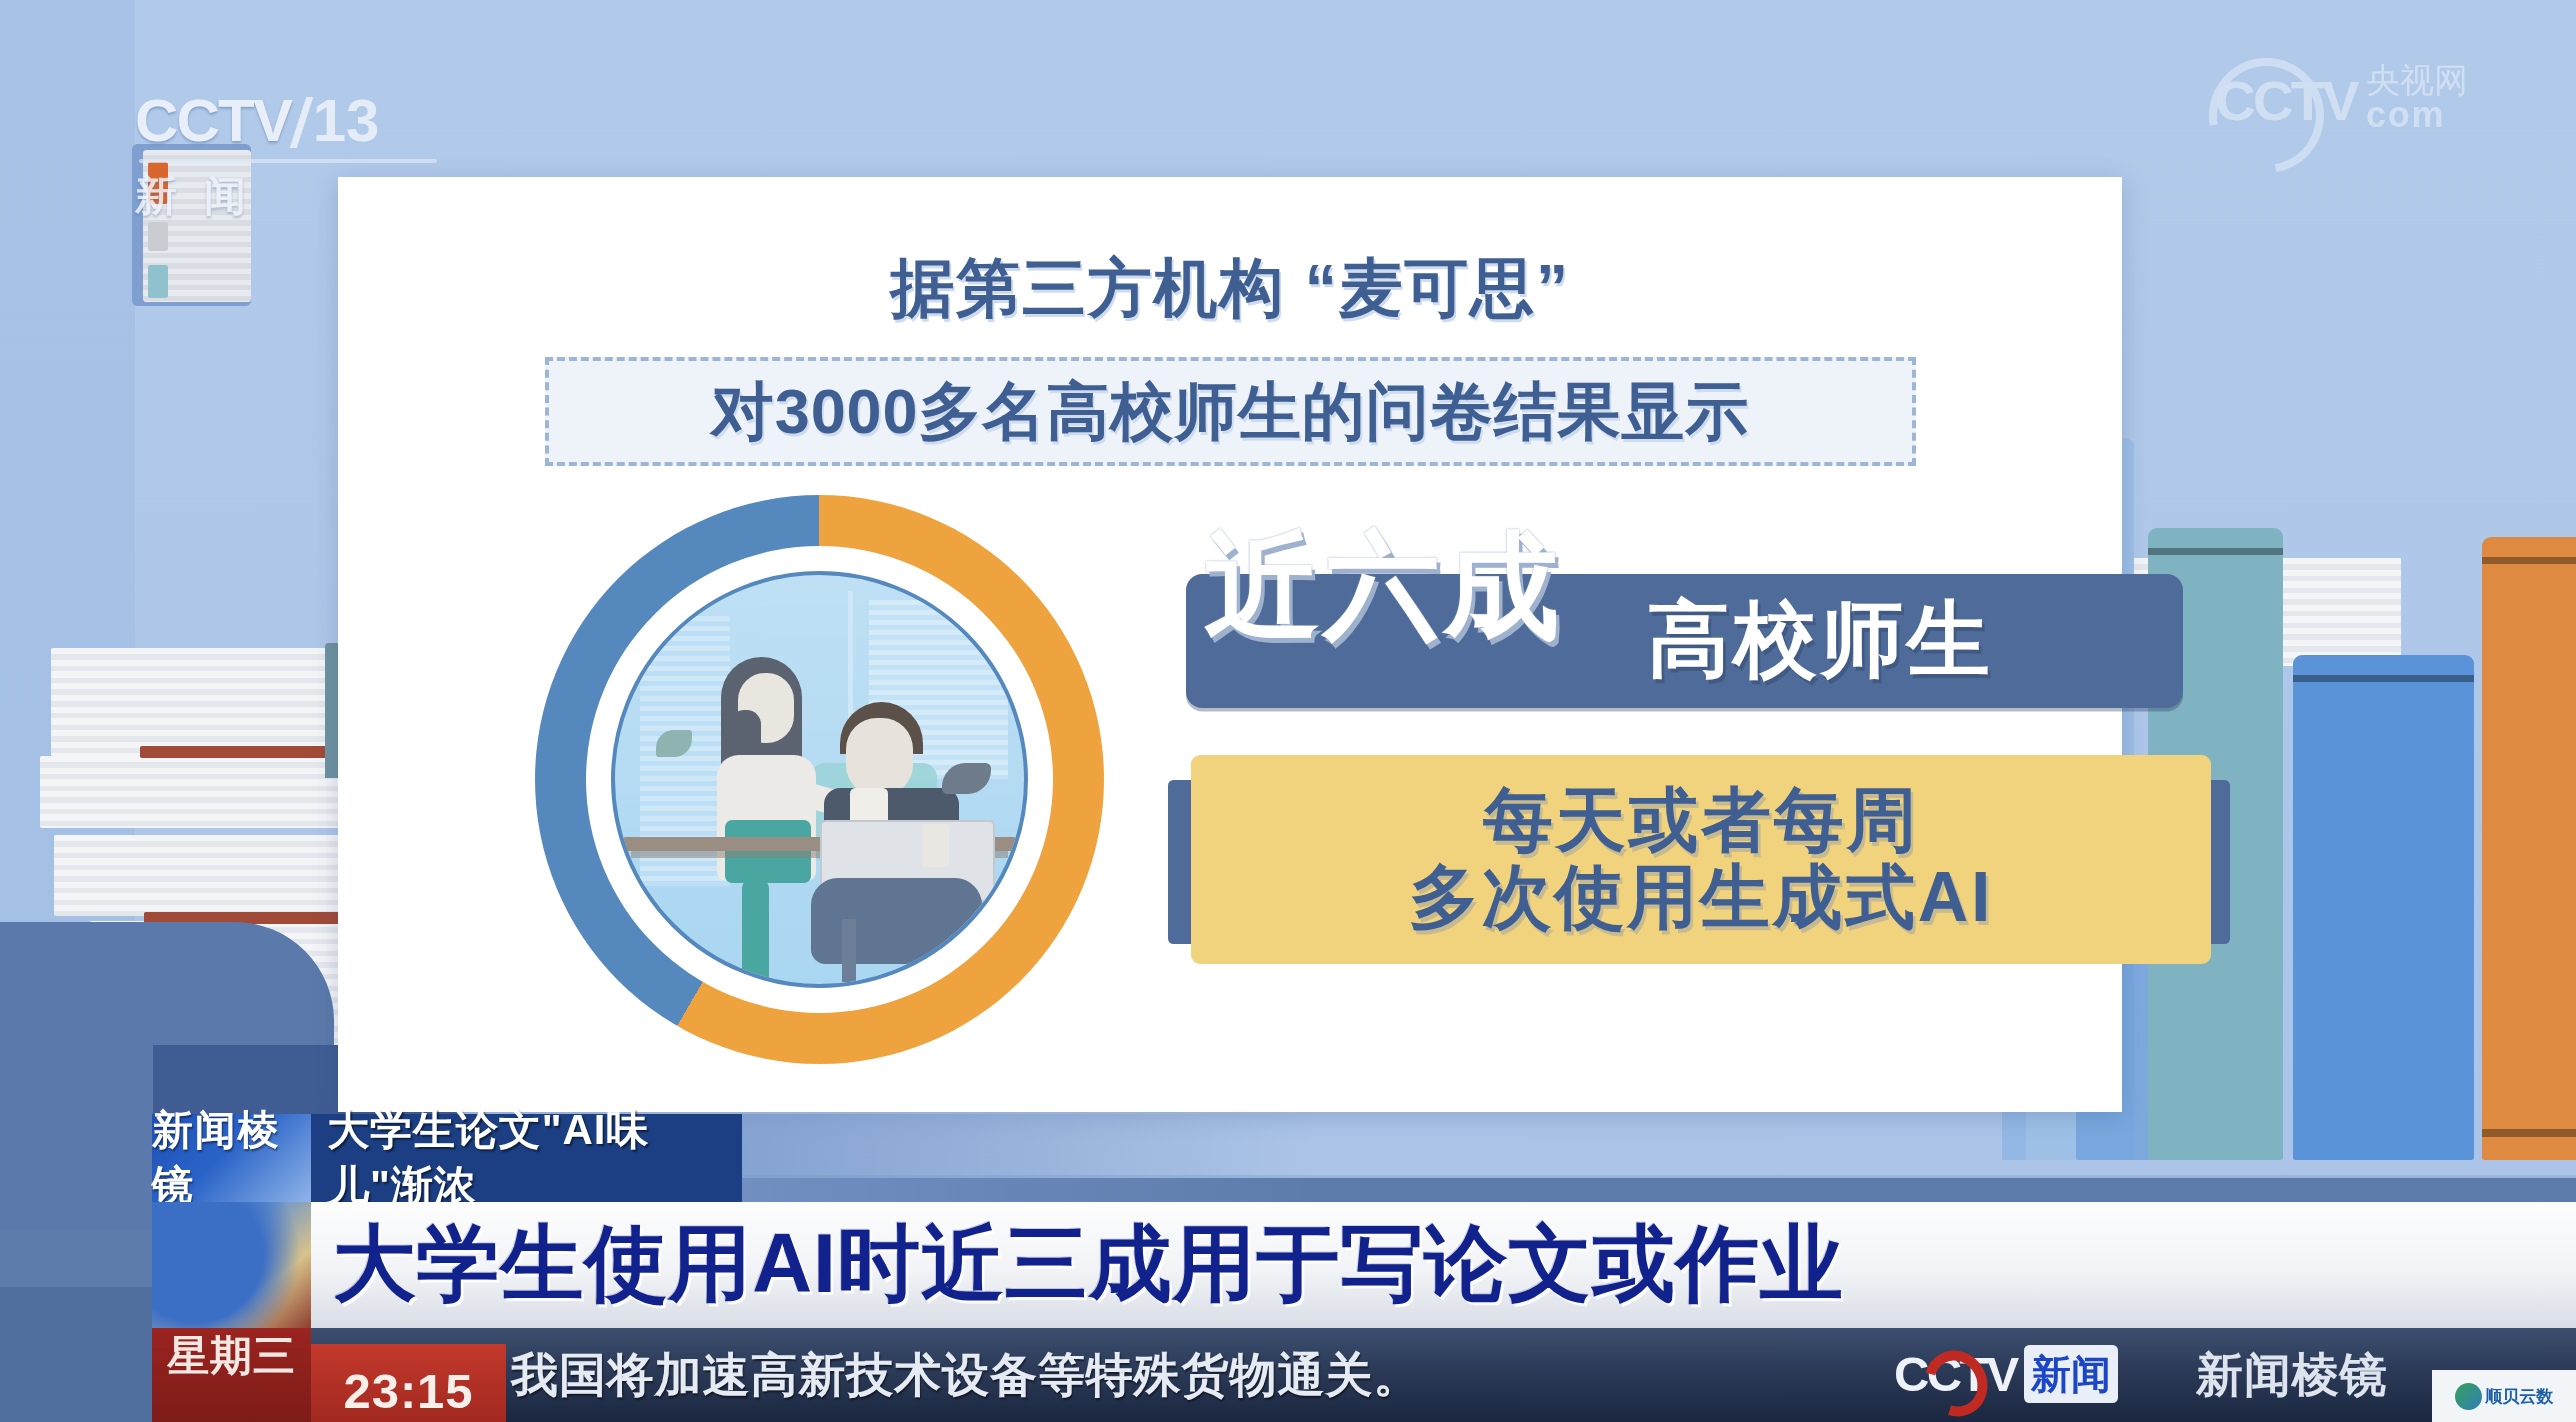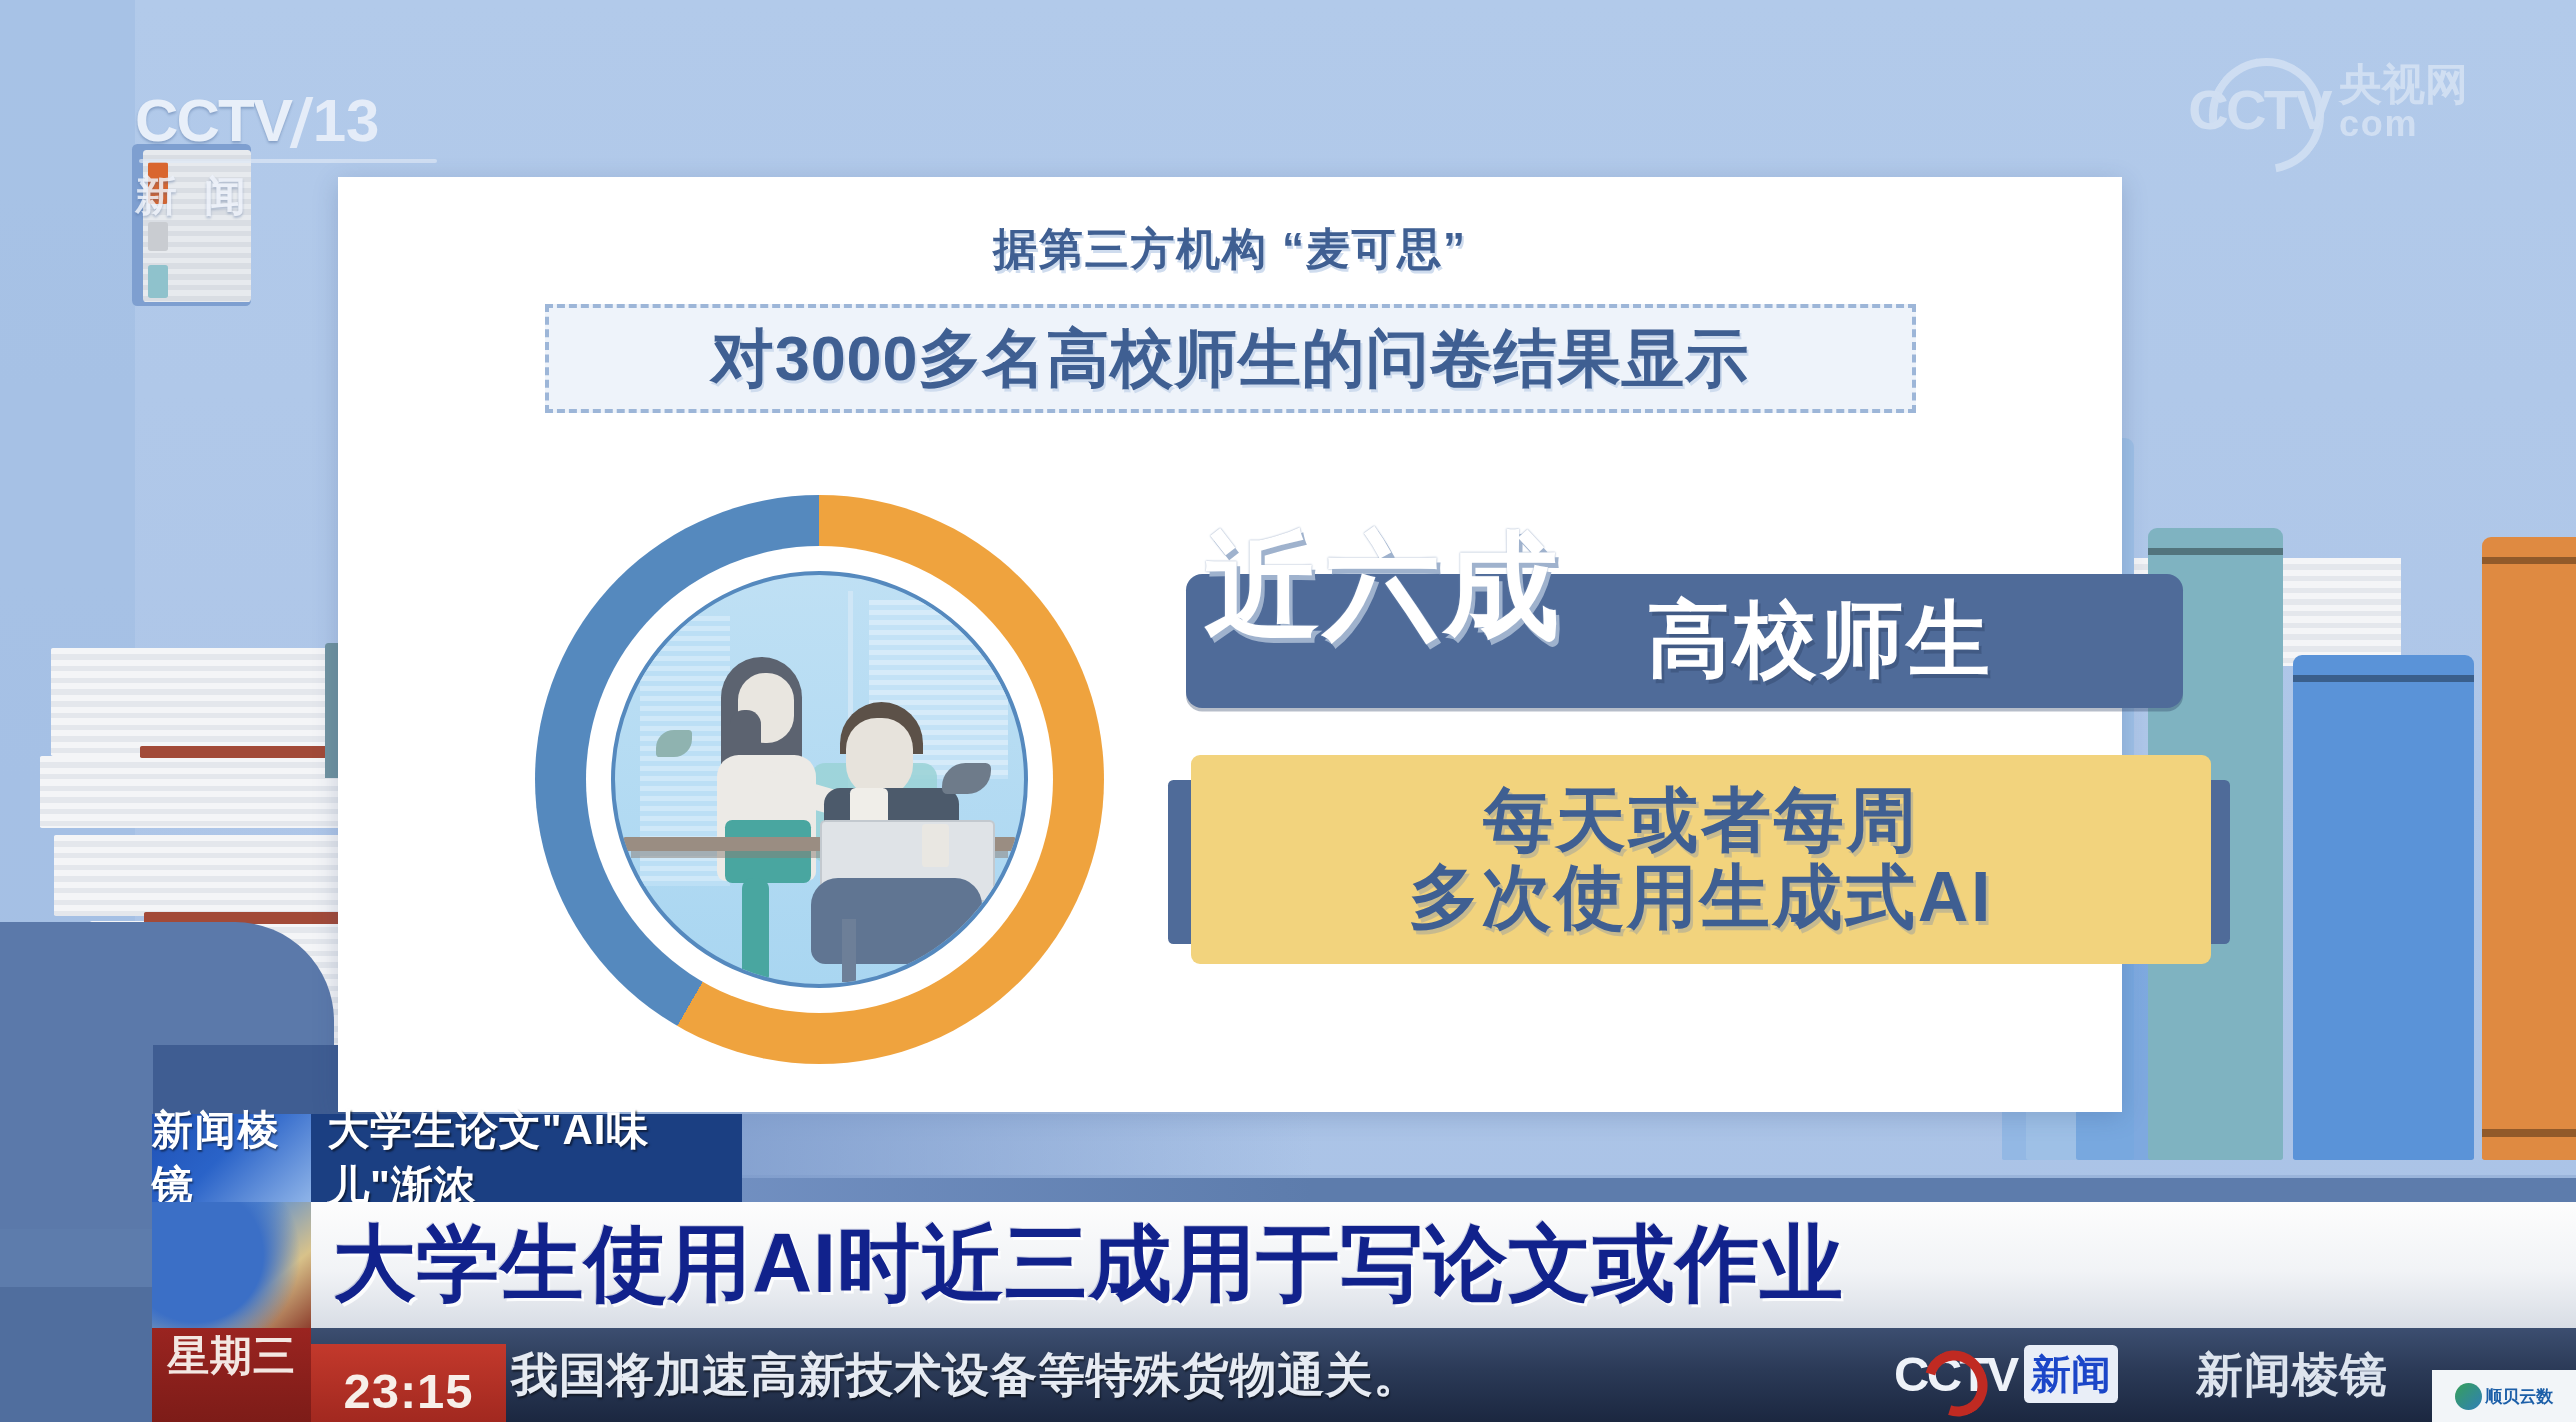--- a/index.html
+++ b/index.html
@@ -61,30 +61,30 @@
   .logo13 .num{font-size:60px;font-weight:bold;color:#eef3fb;}
   .logo13 .slash{display:inline-block;transform:skewX(-18deg);width:7.2px;height:51px;background:#eef3fb;margin:0 7.2px;vertical-align:-7.2px;}
   .logo13 .xinwen{margin-top:5.4px;font-size:42px;font-weight:bold;color:#edf2fa;letter-spacing:27px;
     text-shadow:0 1.8px 2.7px rgba(60,90,140,.4);}
   .logo13 .bar{width:298px;height:4.5px;background:#dfe8f6;margin:3.6px 0 5.4px 3.6px;border-radius:2.7px;opacity:.8;}
 
   
   .wm{position:absolute;right:108px;top:63px;opacity:.40;color:#ffffff;}
   .wm .row{display:flex;align-items:flex-end;gap:9px;}
   .wm .cctv{font-size:56px;font-weight:bold;letter-spacing:-2.7px;}
-  .wm .yangshi{font-size:43px;font-weight:bold;line-height:1;}
+  .wm .yangshi{font-size:34px;font-weight:normal;line-height:1;}
   .wm .com{font-size:36px;font-weight:bold;line-height:1;letter-spacing:1.8px;}
   .wm .arc{position:absolute;right:144px;top:-5.4px;width:99px;height:99px;border:8.1px solid #fff;
     border-radius:50%;border-bottom-color:transparent;transform:rotate(35deg);opacity:.9;}
 
   
   .panel{position:absolute;left:338px;top:177px;width:1784px;height:935px;background:#ffffff;
     box-shadow:0 5.4px 23.5px rgba(40,70,120,.22);}
   .panel-head{position:absolute;left:0;top:0;width:100%;text-align:center;}
-  .head-line1{margin-top:43px;font-size:44px;font-weight:bold;color:#3f5f92;letter-spacing:1.8px;
+  .head-line1{margin-top:68px;font-size:64px;font-weight:bold;color:#3f5f92;letter-spacing:1.8px;
     text-shadow:1.8px 2.7px 0 #cfdcee;}
   .head-box{margin:25px auto 0;width:1363px;height:101px;border:4.5px dashed #9db6d8;background:#eef3fa;
     display:flex;align-items:center;justify-content:center;}
   .head-line2{font-size:63px;font-weight:bold;color:#3f5f92;letter-spacing:0.9px;text-shadow:1.8px 2.7px 0 #cfdcee;}
 
   
   .donut-wrap{position:absolute;left:197px;top:318px;width:569px;height:569px;}
   .donut{position:absolute;inset:0;border-radius:50%;
     background:conic-gradient(#efa33e 0deg 210deg,#5589be 210deg 360deg);}
   .donut-gap{position:absolute;inset:51px;border-radius:50%;background:#ffffff;}

